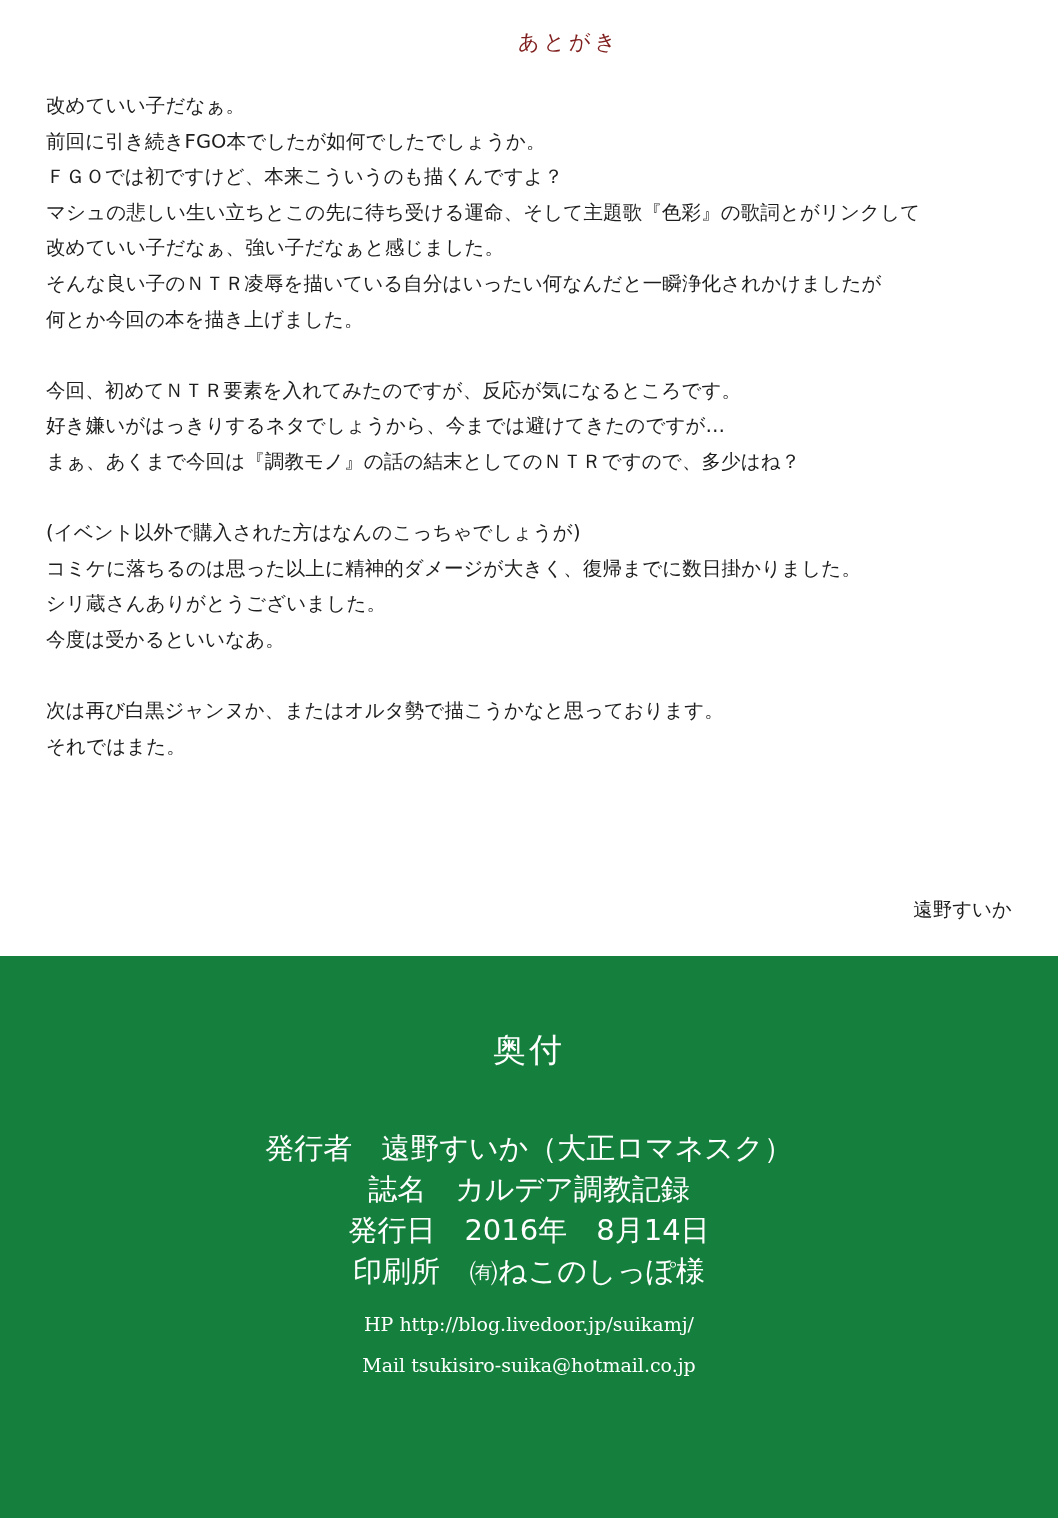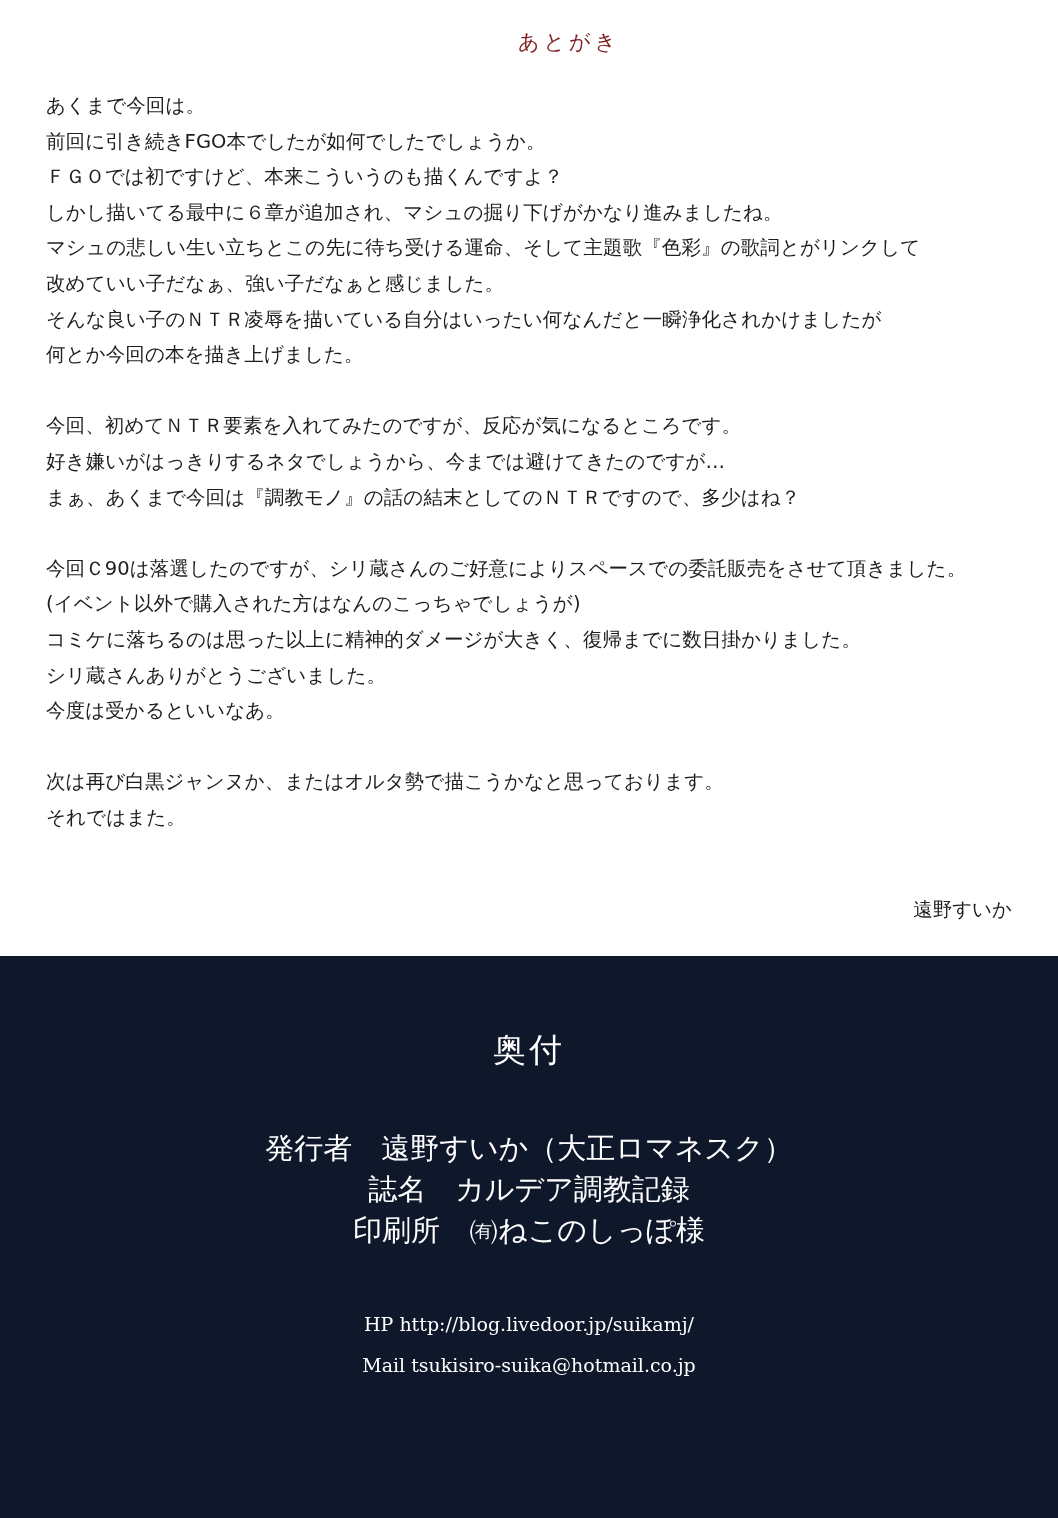--- a/index.html
+++ b/index.html
@@ -68,21 +68,21 @@
     color: #1d1d1d;
     font-family: "DejaVu Sans", "Liberation Sans", sans-serif;
   }
   
   .colophon {
     position: absolute;
     left: 0;
     top: 956px;
     width: 1058px;
     height: 562px;
-    background: #0f172a;
+    background: #15803d;
     color: #ffffff;
     box-sizing: border-box;
   }
   .colophon-title {
     position: absolute;
     top: 72px;
     left: 0;
     width: 1058px;
     text-align: center;
     font-size: 33px;
@@ -119,50 +119,49 @@
   }
 </style>
 </head>
 <body>
 
 <div class="page">
 
   <div class="afterword">
     <div class="afterword-title">あとがき</div>
     <div class="afterword-body">
-      <p>あくまで今回は。</p>
+      <p>改めていい子だなぁ。</p>
       <p>前回に引き続きFGO本でしたが如何でしたでしょうか。</p>
       <p>ＦＧＯでは初ですけど、本来こういうのも描くんですよ？</p>
-      <p>しかし描いてる最中に６章が追加され、マシュの掘り下げがかなり進みましたね。</p>
       <p>マシュの悲しい生い立ちとこの先に待ち受ける運命、そして主題歌『色彩』の歌詞とがリンクして</p>
       <p>改めていい子だなぁ、強い子だなぁと感じました。</p>
       <p>そんな良い子のＮＴＲ凌辱を描いている自分はいったい何なんだと一瞬浄化されかけましたが</p>
       <p>何とか今回の本を描き上げました。</p>
       <span class="blank"></span>
       <p>今回、初めてＮＴＲ要素を入れてみたのですが、反応が気になるところです。</p>
       <p>好き嫌いがはっきりするネタでしょうから、今までは避けてきたのですが…</p>
       <p>まぁ、あくまで今回は『調教モノ』の話の結末としてのＮＴＲですので、多少はね？</p>
       <span class="blank"></span>
-      <p>今回Ｃ90は落選したのですが、シリ蔵さんのご好意によりスペースでの委託販売をさせて頂きました。</p>
       <p>(イベント以外で購入された方はなんのこっちゃでしょうが)</p>
       <p>コミケに落ちるのは思った以上に精神的ダメージが大きく、復帰までに数日掛かりました。</p>
       <p>シリ蔵さんありがとうございました。</p>
       <p>今度は受かるといいなあ。</p>
       <span class="blank"></span>
       <p>次は再び白黒ジャンヌか、またはオルタ勢で描こうかなと思っております。</p>
       <p>それではまた。</p>
     </div>
     <div class="signature">遠野すいか</div>
   </div>
 
   <div class="colophon">
     <div class="colophon-title">奥付</div>
     <div class="colophon-lines">
       <span class="cl">発行者　遠野すいか（大正ロマネスク）</span>
       <span class="cl">誌名　カルデア調教記録</span>
+      <span class="cl">発行日　2016年　8月14日</span>
       <span class="cl">印刷所　㈲ねこのしっぽ様</span>
     </div>
     <div class="colophon-contact">
       <span class="cc">HP http://blog.livedoor.jp/suikamj/</span>
       <span class="cc">Mail tsukisiro-suika@hotmail.co.jp</span>
     </div>
   </div>
 
 </div>
 

